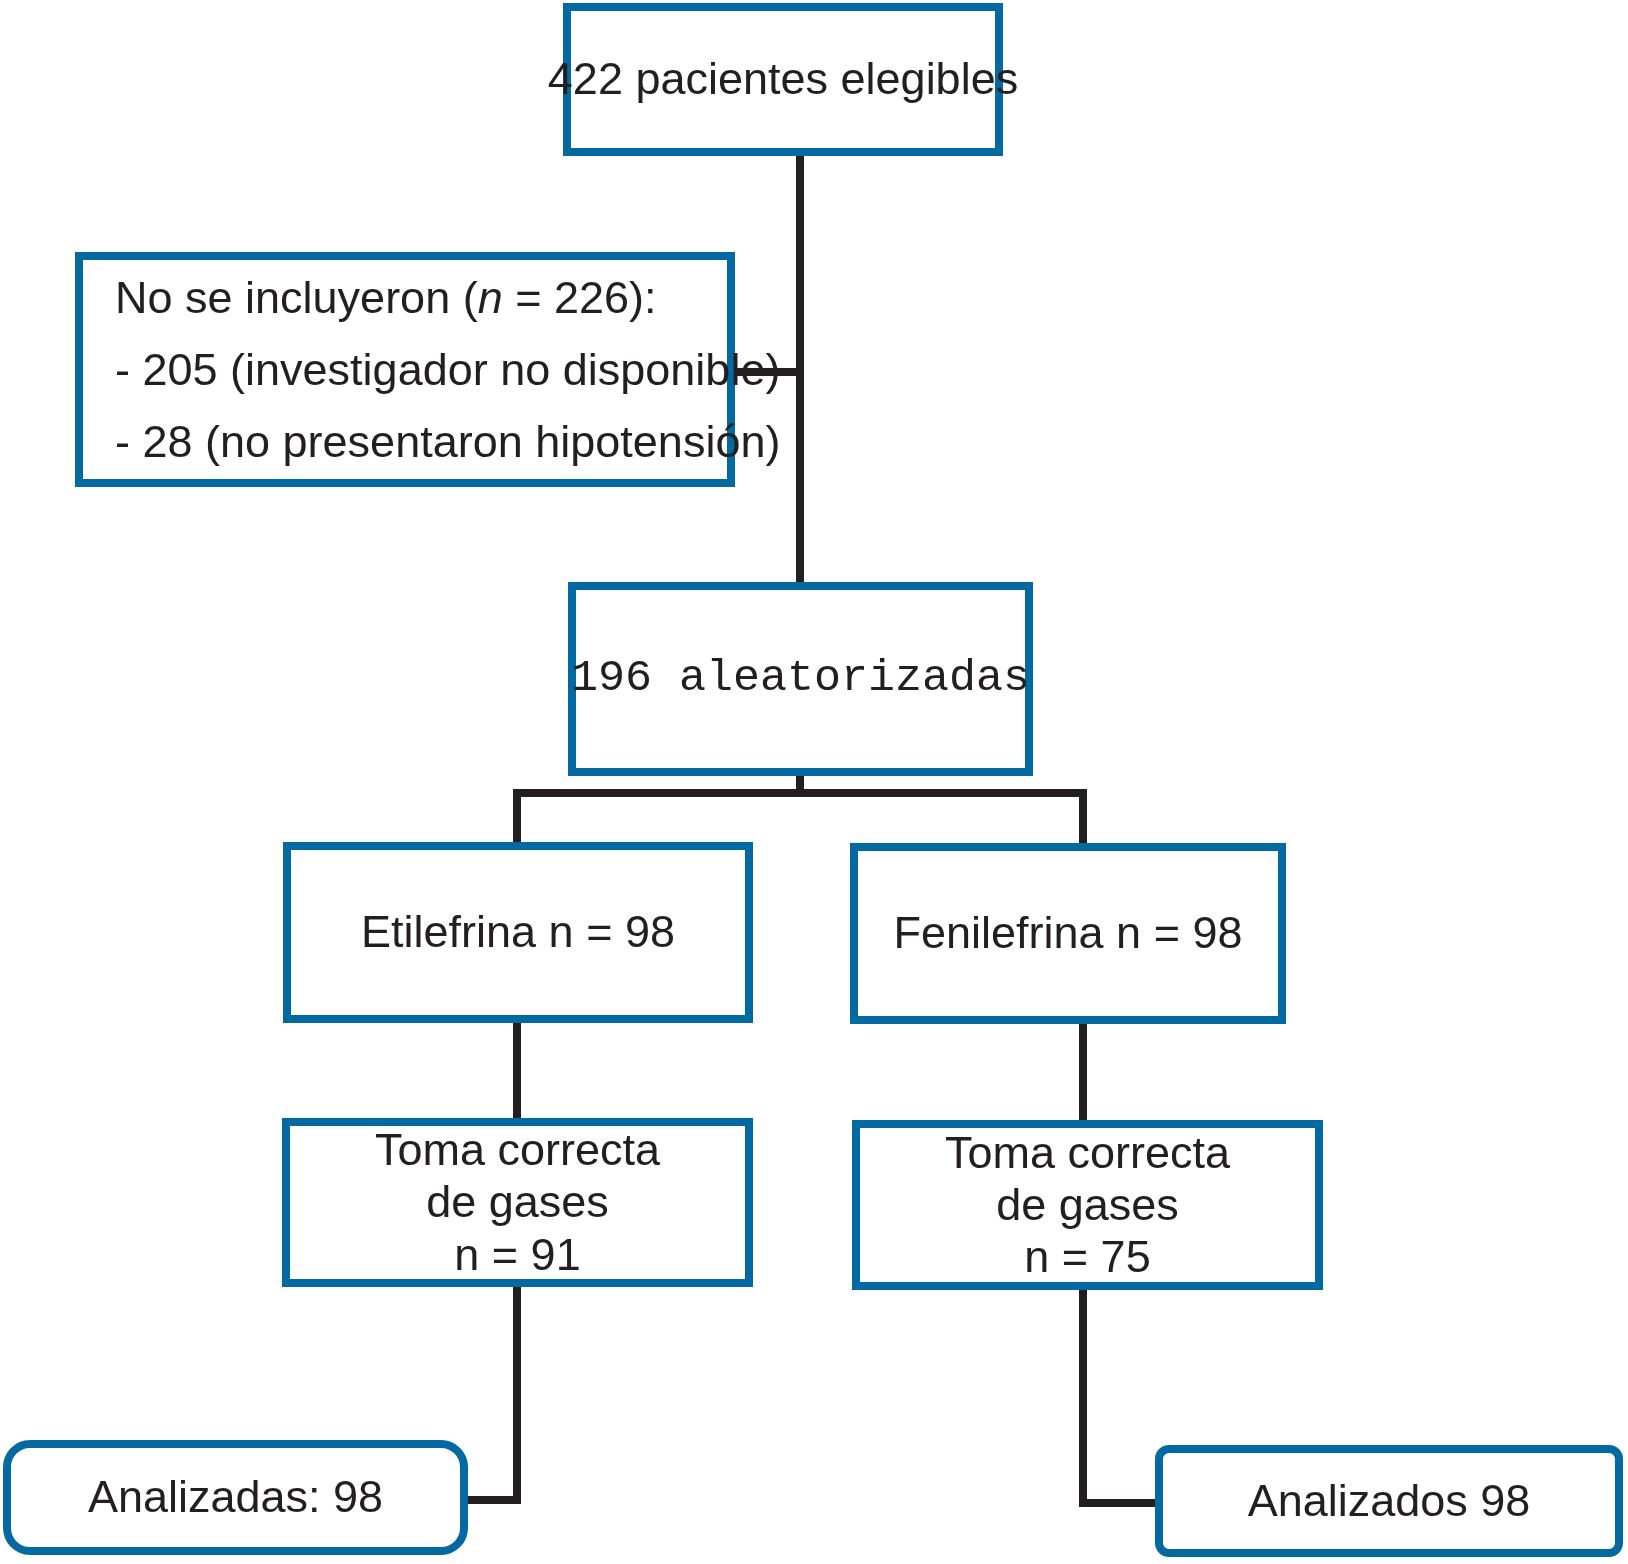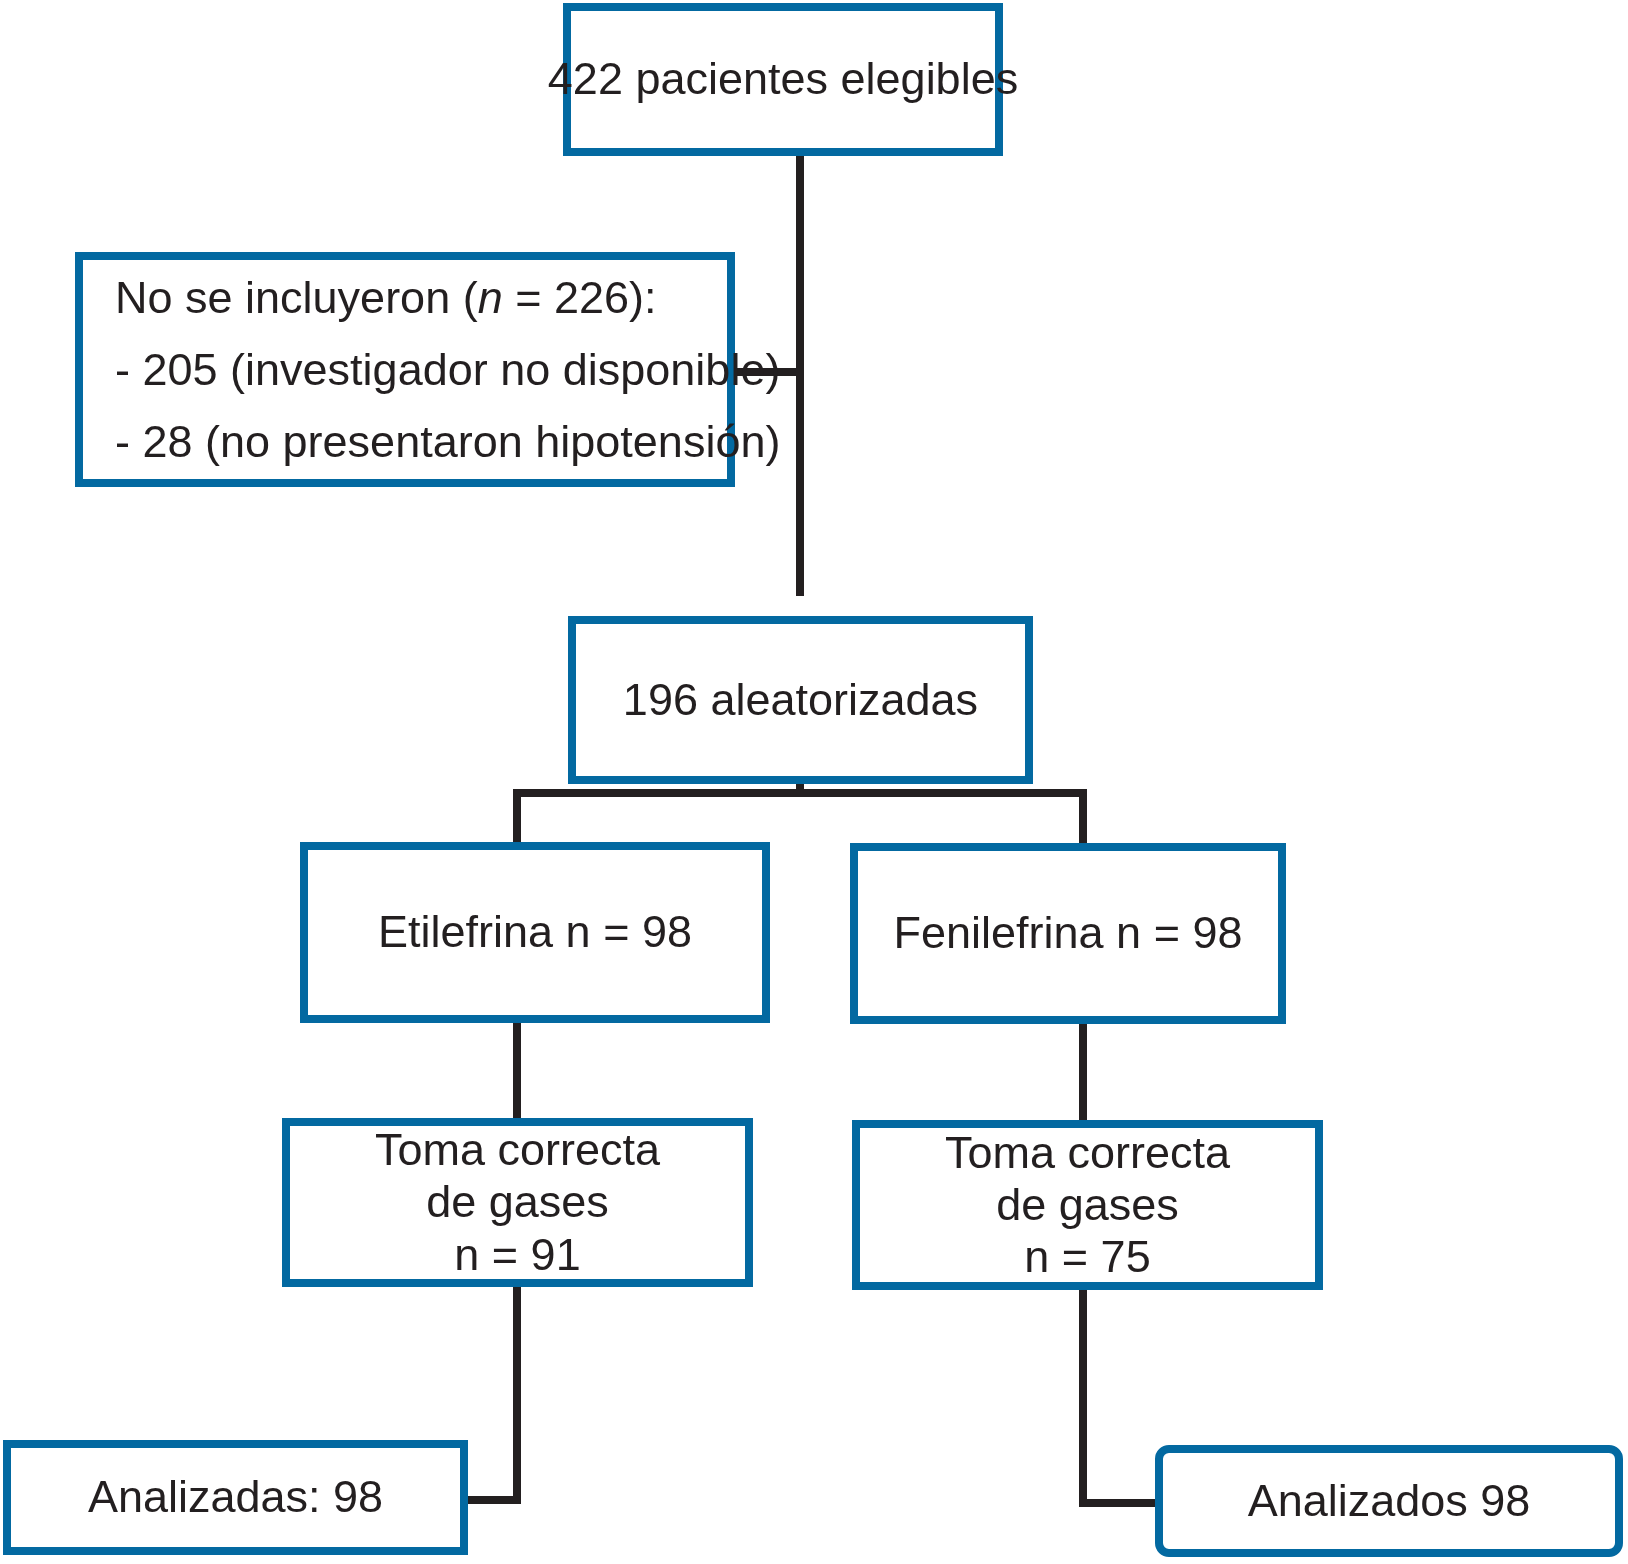--- a/index.html
+++ b/index.html
@@ -62,45 +62,45 @@
   <div class="node" style="left:563px;top:3px;width:440px;height:153px;">
     <span class="ln">422 pacientes elegibles</span>
   </div>
 
   <div class="node left-align" style="left:75px;top:252px;width:660px;height:235px;">
     <span class="ln"><span>No se incluyeron (</span><span class="it">n</span><span> = 226):</span></span>
     <span class="ln">- 205 (investigador no disponible)</span>
     <span class="ln">- 28 (no presentaron hipotensión)</span>
   </div>
 
-  <div class="node" style="left:568px;top:616px;width:465px;height:168px;">
+  <div class="node" style="left:568px;top:582px;width:465px;height:194px;font-family:Liberation Mono, monospace;">
     <span class="ln">196 aleatorizadas</span>
   </div>
 
-  <div class="node" style="left:283px;top:842px;width:470px;height:181px;margin-left:17px;">
+  <div class="node" style="left:283px;top:842px;width:470px;height:181px;">
     <span class="ln">Etilefrina n = 98</span>
   </div>
 
   <div class="node" style="left:850px;top:843px;width:436px;height:181px;">
     <span class="ln">Fenilefrina n = 98</span>
   </div>
 
   <div class="node" style="left:282px;top:1118px;width:471px;height:169px;">
     <span class="ln">Toma correcta</span>
     <span class="ln">de gases</span>
     <span class="ln">n = 91</span>
   </div>
 
   <div class="node" style="left:852px;top:1120px;width:471px;height:170px;">
     <span class="ln">Toma correcta</span>
     <span class="ln">de gases</span>
     <span class="ln">n = 75</span>
   </div>
 
-  <div class="node" style="left:3px;top:1440px;width:465px;height:115px;">
+  <div class="node" style="left:3px;top:1440px;width:465px;height:115px;border-radius:27px;">
     <span class="ln">Analizadas: 98</span>
   </div>
 
   <div class="node" style="left:1155px;top:1445px;width:468px;height:112px;border-radius:14px;">
     <span class="ln">Analizados 98</span>
   </div>
 
 </div>
 
 </body></html>

